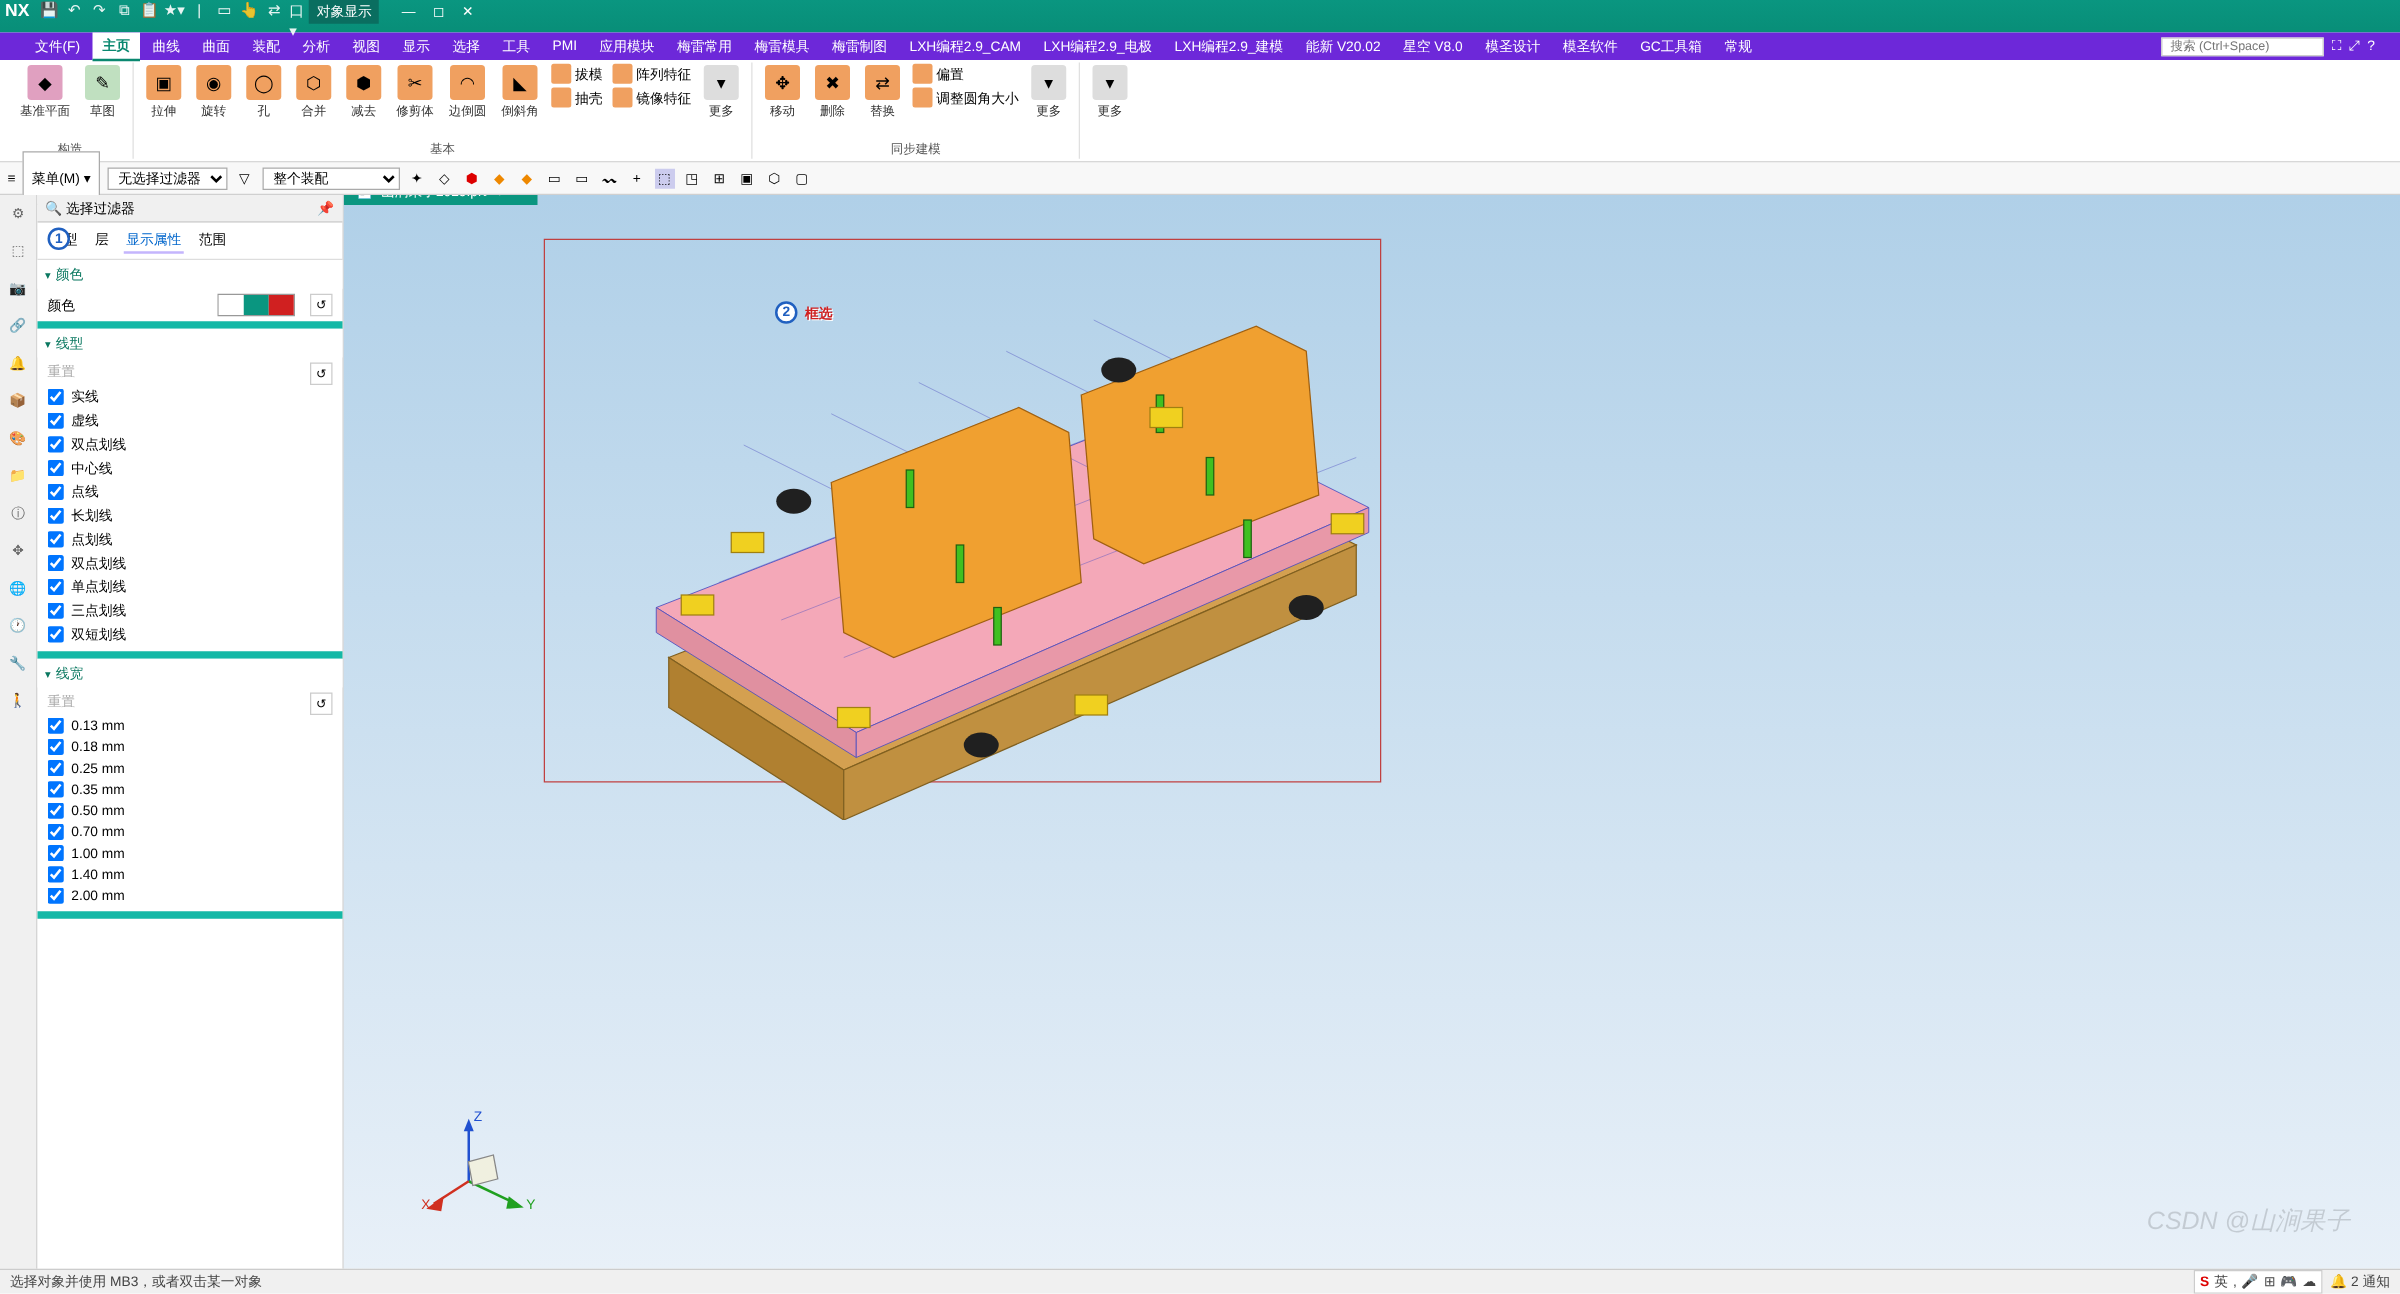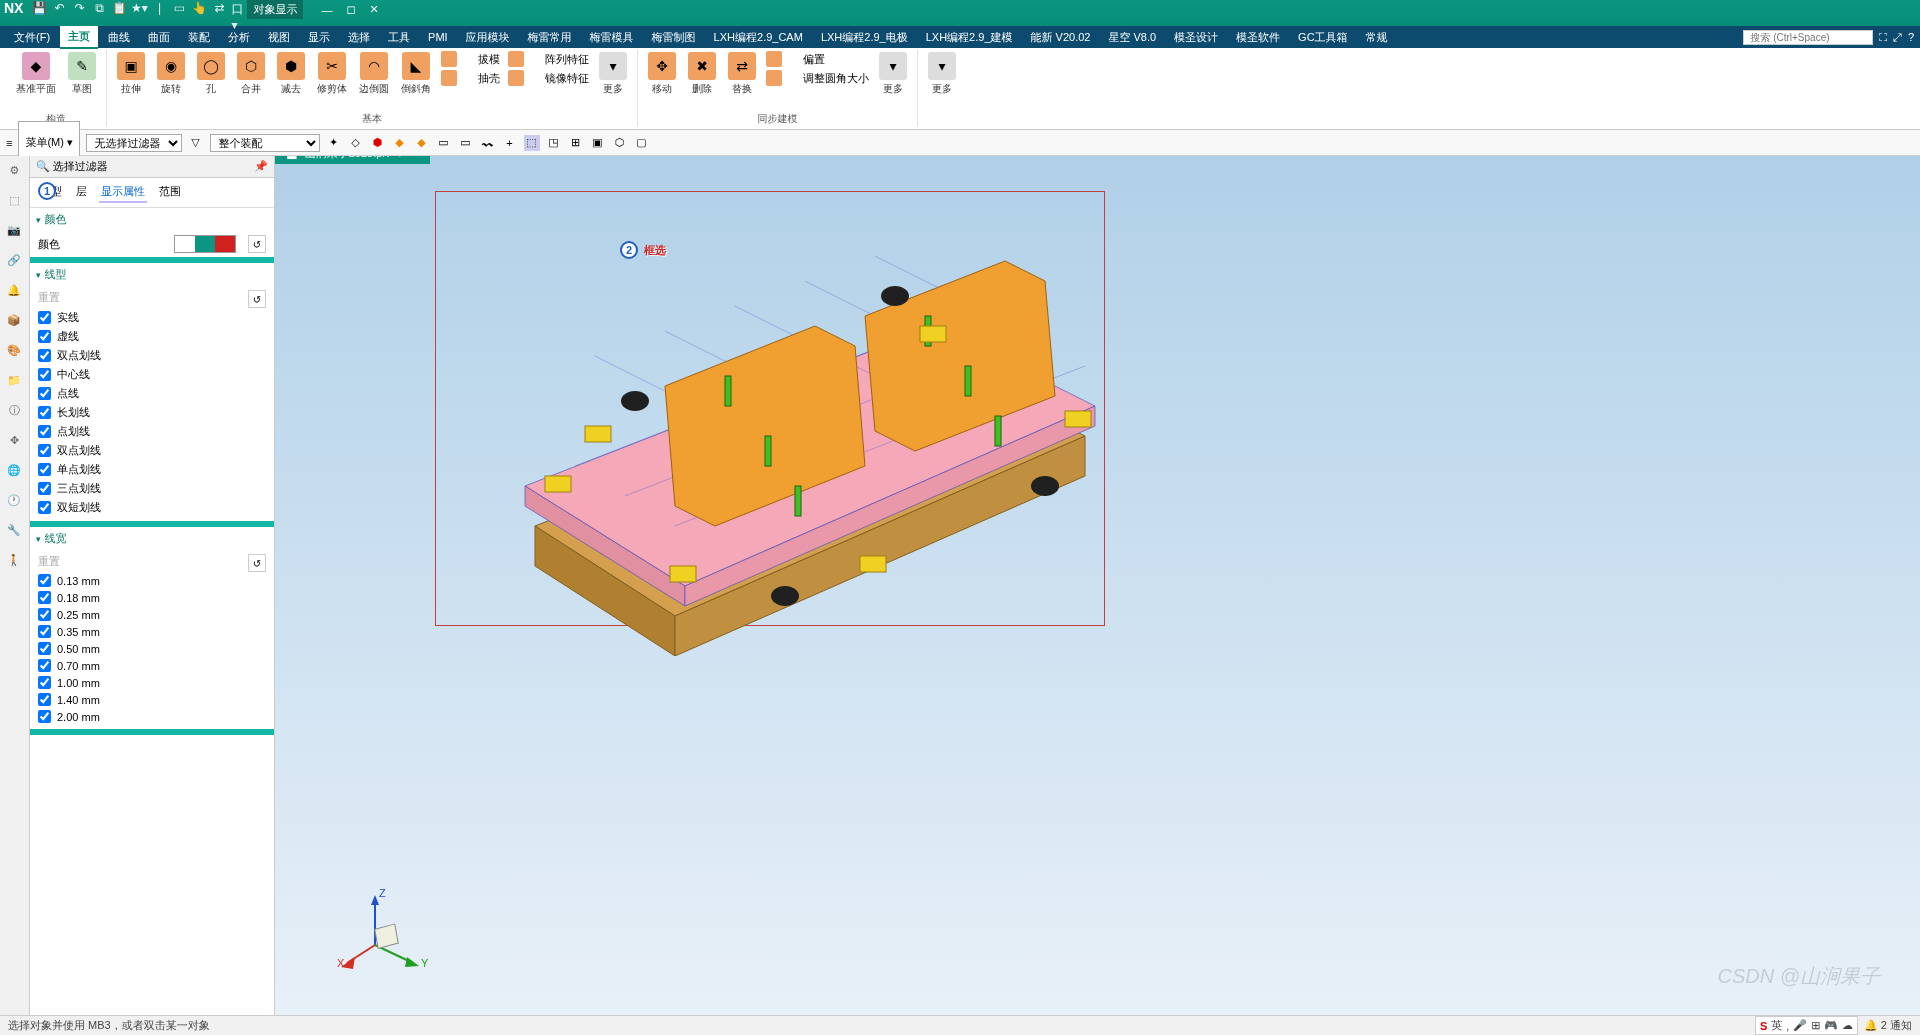--- a/index.html
+++ b/index.html
@@ -7,35 +7,35 @@
 
 .title-bar { height: 26px; background: linear-gradient(#0a9680, #088e78); color: #fff; display: flex; align-items: flex-start; padding: 0 4px; }
 .title-bar .nx-logo { font-weight: bold; font-size: 14px; margin-right: 8px; }
 .title-bar .qat { display: flex; gap: 4px; align-items: center; }
 .title-bar .qat span { width: 16px; height: 16px; display: inline-flex; align-items: center; justify-content: center; cursor: pointer; opacity: 0.9; font-size: 12px; }
 .title-bar .title-text { flex: 1; text-align: center; font-size: 12px; }
 .title-bar .right-btns { display: flex; gap: 2px; align-items: center; }
 .title-bar .right-btns span { padding: 2px 6px; cursor: pointer; }
 .title-bar .obj-disp { background: #0a6e60; padding: 2px 8px; margin-right: 10px; }
 
-.menu-bar { height: 22px; background: #0c4a6e; color: #fff; display: flex; align-items: center; padding: 0 6px; gap: 2px; }
+.menu-bar { height: 22px; background: #6d28d9; color: #fff; display: flex; align-items: center; padding: 0 20px; gap: 2px; }
 .menu-bar .tab { padding: 3px 8px; cursor: pointer; font-size: 11px; }
 .menu-bar .tab.active { background: #fff; color: #0a8870; border-bottom: 2px solid #0a8870; font-weight: bold; }
 .menu-bar .search-box { margin-left: auto; background: #fff; border: 1px solid #ccc; padding: 1px 6px; width: 130px; color: #999; font-size: 10px; }
 .menu-bar .rq { display: flex; gap: 6px; margin-left: 4px; }
 
 .ribbon { height: 82px; background: #fff; border-bottom: 1px solid #ccc; display: flex; padding: 2px 6px; }
 .ribbon-group { display: flex; flex-direction: column; border-right: 1px solid #e0e0e0; padding: 0 6px; }
 .ribbon-group .buttons { flex: 1; display: flex; gap: 4px; align-items: flex-start; }
 .ribbon-group .label { text-align: center; color: #555; font-size: 10px; padding: 1px 0; }
 .rbtn { display: flex; flex-direction: column; align-items: center; justify-content: flex-start; padding: 2px 4px; cursor: pointer; min-width: 32px; }
 .rbtn .icn { width: 28px; height: 28px; background: #f0a060; border-radius: 3px; margin-bottom: 2px; display: flex; align-items: center; justify-content: center; font-size: 14px; }
 .rbtn .lbl { font-size: 10px; color: #333; white-space: nowrap; }
 .rcol { display: flex; flex-direction: column; gap: 1px; }
-.rrow { display: flex; align-items: center; gap: 21px; padding: 1px 2px; cursor: pointer; }
+.rrow { display: flex; align-items: center; gap: 3px; padding: 1px 2px; cursor: pointer; }
 .rrow .icn { width: 16px; height: 16px; background: #f0a060; border-radius: 2px; }
 
 .toolbar2 { height: 26px; background: #f8f8f8; border-bottom: 1px solid #d0d0d0; display: flex; align-items: center; padding: 0 6px; gap: 6px; }
 .toolbar2 .menu-btn { background: #fff; border: 1px solid #aaa; padding: 13px 6px; cursor: pointer; }
 .toolbar2 select { border: 1px solid #aaa; padding: 1px 4px; background: #fff; font-size: 11px; }
 .toolbar2 .ticn { width: 16px; height: 16px; display: inline-flex; align-items: center; justify-content: center; cursor: pointer; }
 
 .main-area { position: absolute; top: 156px; left: 0; right: 0; bottom: 20px; display: flex; }
 .left-toolbar { width: 30px; background: #f0f0f0; border-right: 1px solid #ccc; display: flex; flex-direction: column; gap: 10px; padding: 4px 0; align-items: center; }
 .left-toolbar .licn { width: 20px; height: 20px; cursor: pointer; display: flex; align-items: center; justify-content: center; color: #666; }

